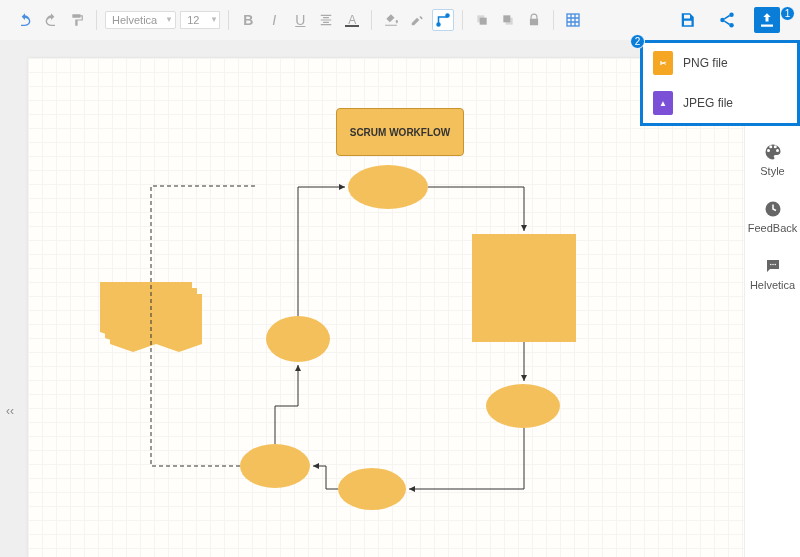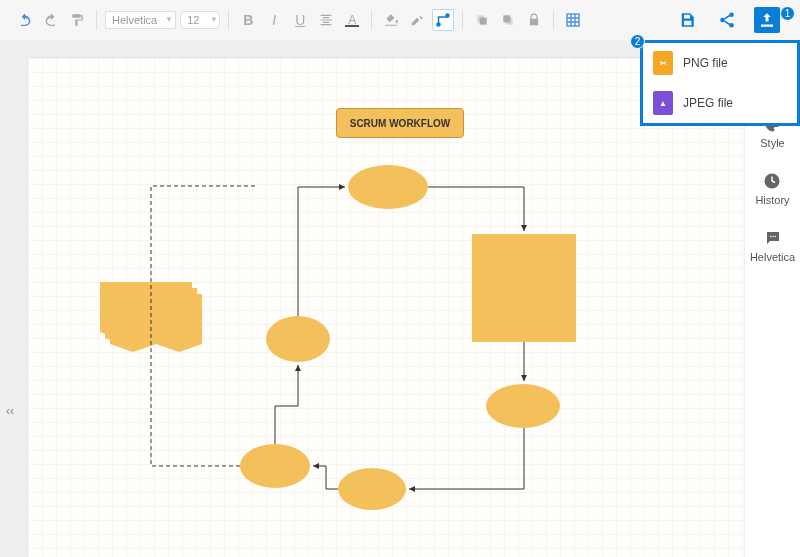--- a/index.html
+++ b/index.html
@@ -2,40 +2,40 @@
 <html><head>
 <meta charset="utf-8">
 <style>
   * { box-sizing: border-box; margin: 0; padding: 0; }
   body { font-family: Arial, sans-serif; font-size: 12px; background: #fafafa; overflow: hidden; width: 800px; height: 557px; position: relative; }
   .toolbar { height: 40px; background: #f7f6f7; display: flex; align-items: center; padding: 0 14px; gap: 4px; }
   .tb-btn { width: 22px; height: 22px; display: flex; align-items: center; justify-content: center; color: #aaa; cursor: pointer; }
   .tb-sep { width: 1px; height: 20px; background: #ddd; margin: 0 4px; }
   .font-sel { border: 1px solid #ddd; background: #fff; color: #999; font-size: 11px; padding: 2px 18px 2px 6px; position: relative; border-radius: 2px; }
   .font-sel::after { content: "▾"; position: absolute; right: 4px; top: 2px; font-size: 9px; color: #bbb; }
-  .size-sel { border: 1px solid #ddd; background: #fff; color: #999; font-size: 11px; padding: 2px 16px 2px 6px; position: relative; border-radius: 5px; width: 40px; }
+  .size-sel { border: 1px solid #ddd; background: #fff; color: #999; font-size: 11px; padding: 2px 16px 2px 6px; position: relative; border-radius: 0; width: 40px; }
   .size-sel::after { content: "▾"; position: absolute; right: 3px; top: 2px; font-size: 9px; color: #bbb; }
   .tb-right { margin-left: auto; display: flex; gap: 14px; align-items: center; padding-right: 6px; position: relative; }
   .tb-right .rbtn { width: 26px; height: 26px; display: flex; align-items: center; justify-content: center; color: #0a7dd8; cursor: pointer; font-size: 18px; }
   .rbtn.hl { background: #0a7dd8; color: #fff; border-radius: 2px; }
   .main { position: absolute; left: 0; right: 56px; top: 40px; bottom: 0; background: #f0eff0; }
   .canvas { position: absolute; left: 28px; top: 18px; right: 0; bottom: 0; background:
     repeating-linear-gradient(#f6f4f0 0 1px, transparent 1px 14px),
     repeating-linear-gradient(90deg, #f6f4f0 0 1px, transparent 1px 14px),
     #fffefb;
     box-shadow: 0 0 3px rgba(0,0,0,0.08);
   }
   .collapse-handle { position: absolute; left: 6px; top: 364px; font-size: 12px; color: #888; }
-  .sidebar { position: absolute; right: 0; top: 40px; width: 56px; height: calc(100% - 40px); background: #fff; border-left: 1px solid #eee; display: flex; flex-direction: column; align-items: center; padding-top: 74px; gap: 22px; }
+  .sidebar { position: absolute; right: 0; top: 40px; width: 56px; height: calc(100% - 40px); background: #fff; border-left: 1px solid #eee; display: flex; flex-direction: column; align-items: center; padding-top: 102px; gap: 22px; }
   .side-item { display: flex; flex-direction: column; align-items: center; gap: 3px; color: #555; font-size: 11px; }
   .side-item .icn { width: 20px; height: 20px; display: flex; align-items: center; justify-content: center; color: #666; font-size: 16px; }
 
   
   .shape { position: absolute; background: #f4c05c; }
-  .title-box { left: 308px; top: 50px; width: 128px; height: 30px; border: 1px solid #c7942f; display: flex; align-items: center; justify-content: center; font-weight: bold; font-size: 10px; color: #333; border-radius: 4px; }
+  .title-box { left: 308px; top: 50px; width: 128px; height: 48px; border: 1px solid #c7942f; display: flex; align-items: center; justify-content: center; font-weight: bold; font-size: 10px; color: #333; border-radius: 4px; }
   .ellipse { border-radius: 50%; }
   .el1 { left: 320px; top: 107px; width: 80px; height: 44px; }
   .sq1 { left: 444px; top: 176px; width: 104px; height: 108px; }
   .el2 { left: 238px; top: 258px; width: 64px; height: 46px; }
   .el3 { left: 458px; top: 326px; width: 74px; height: 44px; }
   .el4 { left: 310px; top: 410px; width: 68px; height: 42px; }
   .el5 { left: 212px; top: 386px; width: 70px; height: 44px; }
   .doc-stack { position: absolute; left: 72px; top: 224px; width: 100px; height: 70px; }
   .doc { position: absolute; width: 92px; height: 58px; background: #f4c05c; clip-path: polygon(0 0, 100% 0, 100% 86%, 75% 100%, 50% 86%, 25% 100%, 0 86%); }
   .doc.d1 { left: 0; top: 0; }
@@ -223,21 +223,21 @@
     </div>
     <span>Style</span>
   </div>
   <div class="side-item">
     <div class="icn">
       <svg width="18" height="18" viewBox="0 0 24 24" fill="currentColor">
           <circle cx="12" cy="12" r="10"></circle>
           <path d="M12 6v6l4 2" stroke="#fff" stroke-width="2" fill="none"></path>
         </svg>
     </div>
-    <span>History</span>
+    <span>FeedBack</span>
   </div>
   <div class="side-item">
     <div class="icn">
       <svg width="18" height="18" viewBox="0 0 24 24" fill="currentColor">
           <path d="M4 4h16v12H8l-4 4z"></path>
           <circle cx="9" cy="10" r="1" fill="#fff"></circle>
           <circle cx="12" cy="10" r="1" fill="#fff"></circle>
           <circle cx="15" cy="10" r="1" fill="#fff"></circle>
         </svg>
     </div>

